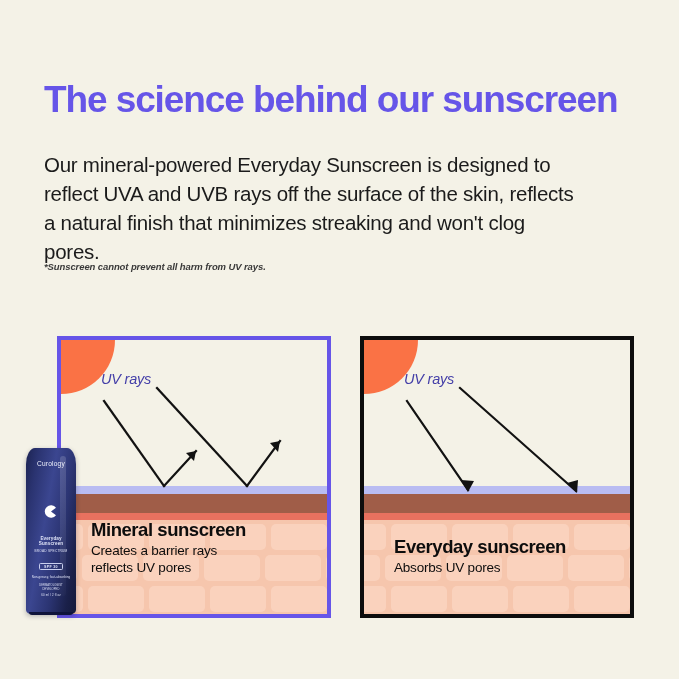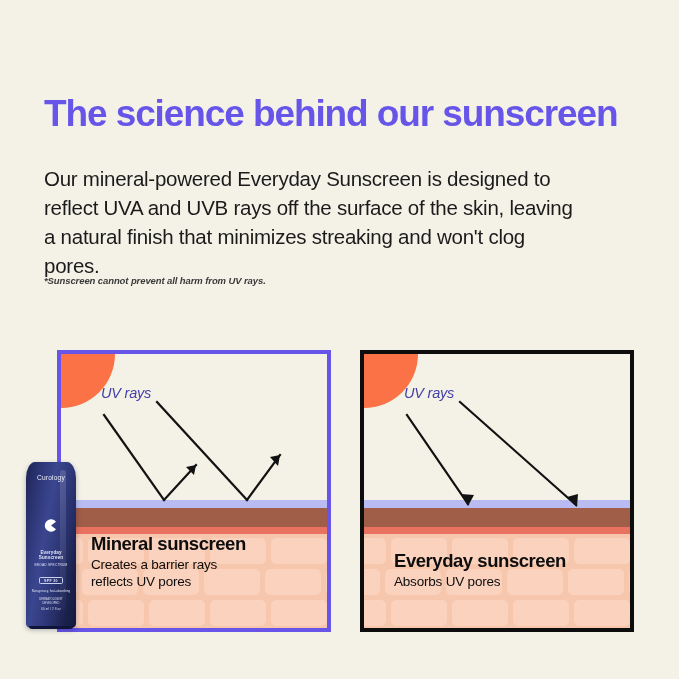--- a/index.html
+++ b/index.html
@@ -13,21 +13,20 @@
     font-family: "Liberation Sans", sans-serif;
     overflow: hidden;
     position: relative;
   }
 
   .page {
     position: absolute;
     inset: 0;
     width: 679px;
     height: 582px;
-    margin-top: 14px;
   }
 
   
   .headline {
     position: absolute;
     left: 44px;
     top: 78px;
     width: 600px;
     font-size: 37px;
     line-height: 44px;
@@ -297,21 +296,21 @@
     border-radius: 0 0 4px 4px;
   }
 </style>
 </head>
 <body>
 
 <div class="page">
 
   <div class="headline">The science behind our sunscreen</div>
 
-  <div class="body-copy">Our mineral-powered Everyday Sunscreen is designed to reflect UVA and UVB rays off the surface of the skin, leaving a natural finish that minimizes streaking and won't clog pores.</div>
+  <div class="body-copy">Our mineral-powered Everyday Sunscreen is designed to reflect UVA and UVB rays off the surface of the skin, reflects a natural finish that minimizes streaking and won't clog pores.</div>
 
   <div class="footnote">*Sunscreen cannot prevent all harm from UV rays.</div>
 
   <div class="panel panel-left">
     <div class="panel-inner">
       <div class="sky"></div>
       <div class="sun"></div>
 
       <div class="uv-label">UV rays</div>
 

